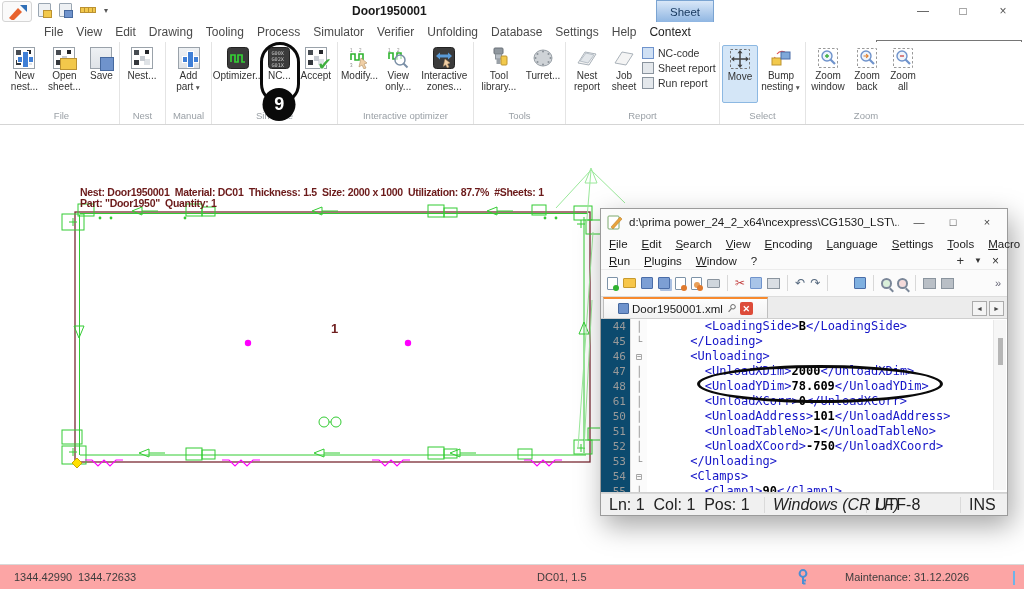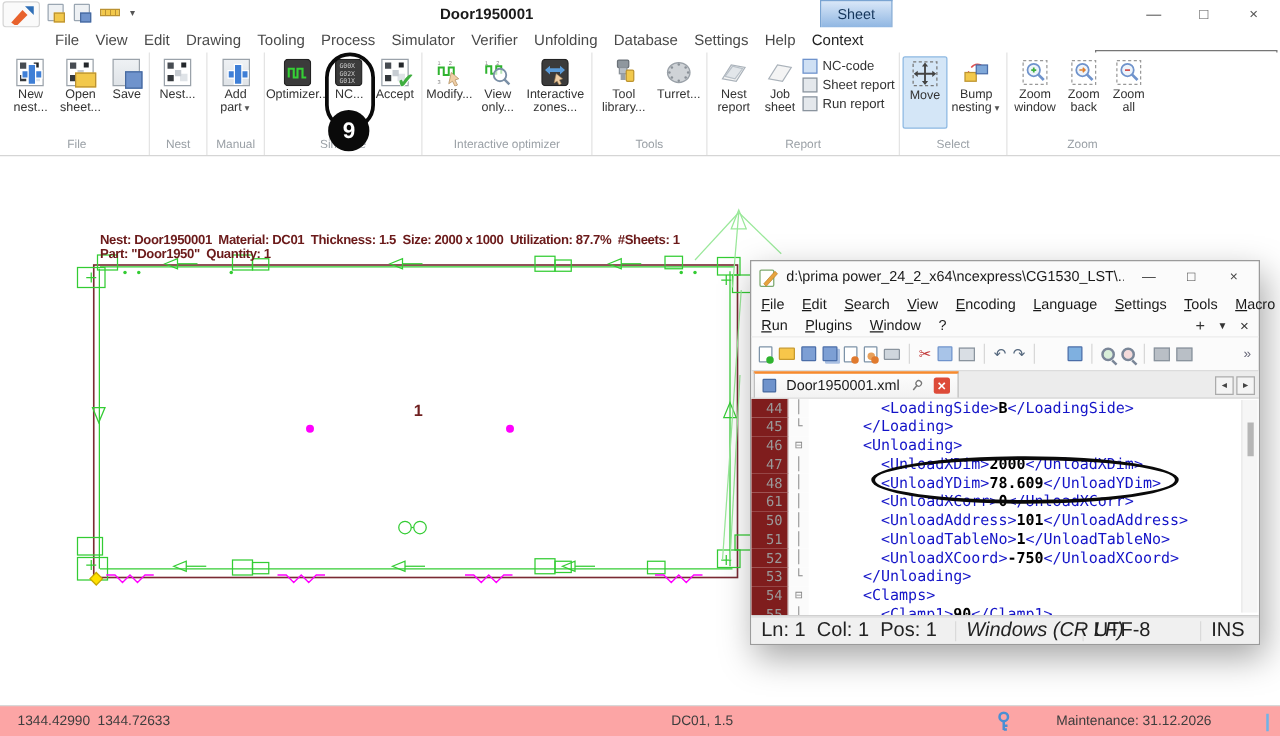--- a/index.html
+++ b/index.html
@@ -89,28 +89,28 @@
   .tb-floppy { width:12px; height:12px; background:#7d9fd4; border:1px solid #4a6da8; border-radius:1px; }
   .tb-floppy.all { box-shadow:2px 2px 0 #aac0e2; }
   .tb-print { width:13px; height:9px; background:#cfd6dd; border:1px solid #8a949e; border-radius:1px; }
   .tb-glyph { font-size:12px; line-height:12px; }
   .tb-find { width:14px; height:9px; background:radial-gradient(circle at 28% 50%,#3a4least 0,#3a465a 0 3px,transparent 3px),radial-gradient(circle at 72% 50%,#3a465a 0 3px,transparent 3px); }
   .tb-zoom { width:11px; height:11px; border:2px solid #7a8698; border-radius:50%; position:relative; }
   .tb-zoom::after { content:""; position:absolute; right:-4px; bottom:-4px; width:5px; height:2px; background:#7a8698; transform:rotate(45deg); }
   .tb-zoom.in { box-shadow:inset 0 0 0 4px #d9efd9; } .tb-zoom.out { box-shadow:inset 0 0 0 4px #f4dada; }
   .tb-sq { width:13px; height:11px; background:#b9bfc6; border:1px solid #8a949e; }
   .np-tabbar { height:23px; background:#ececec; border-top:1px solid #dcdcdc; border-bottom:1px solid #cfcfcf; display:flex; align-items:flex-end; padding-left:2px; }
-  .np-tab { height:21px; background:linear-gradient(#fdfdfd,#f2f2f2); border:1px solid #bfbfbf; border-bottom:none; border-top:2px solid #f78a2e; display:flex; align-items:center; gap:8px; padding:0 6px; font-size:11.5px; color:#1a1a1a; }
+  .np-tab { height:21px; background:linear-gradient(#fdfdfd,#f2f2f2); border:1px solid #bfbfbf; border-bottom:none; border-top:2px solid #f78a2e; display:flex; align-items:center; gap:3px; padding:0 14px; font-size:11.5px; color:#1a1a1a; }
   .tab-floppy { width:11px; height:11px; background:#6f93cc; border:1px solid #46699f; border-radius:1px; }
   .tab-close { width:13px; height:13px; background:#dd4b39; color:#fff; border-radius:2px; font-size:9px; font-weight:bold; display:flex; align-items:center; justify-content:center; }
   .tab-nav { margin-left:auto; display:flex; gap:2px; padding:0 3px 2px 0; }
   .tab-nav span { width:15px; height:15px; border:1px solid #ababab; background:#f4f4f4; font-size:7px; color:#444; display:flex; align-items:center; justify-content:center; }
   .np-editor { position:relative; height:174px; background:#fff; border-bottom:1px solid #d0d0d0; overflow:hidden; font-family:"DejaVu Sans Mono",monospace; }
   .edrow { height:15px; display:flex; align-items:center; }
-  .ln { width:30px; flex:0 0 auto; text-align:right; padding-right:4px; color:#9a9a9a; background:#7f1d1d; font-size:11px; height:15px; line-height:15px; border-right:1px solid #e2e2e2; }
+  .ln { width:30px; flex:0 0 auto; text-align:right; padding-right:4px; color:#9a9a9a; background:#0c4a6e; font-size:11px; height:15px; line-height:15px; border-right:1px solid #e2e2e2; }
   .fold { width:16px; flex:0 0 auto; text-align:center; color:#8a8a8a; font-size:10px; height:15px; line-height:15px; background:#fbfbfb; }
   .code { white-space:pre; font-size:12px; line-height:15px; }
   .code .t { color:#1414c8; } .code .v { color:#000; font-weight:bold; } .code .s { color:#000; }
   .xml-ellipse { position:absolute; left:96px; top:46px; width:246px; height:38px; border:3px solid #0a0a0a; border-radius:50%; z-index:5; pointer-events:none; }
   .ed-scroll { position:absolute; right:1px; top:1px; width:13px; height:170px; background:#f6f6f6; border-left:1px solid #e8e8e8; }
   .ed-thumb { position:absolute; left:4px; top:18px; width:5px; height:27px; background:#b6b6b6; }
   .np-status { height:22px; background:#f0f0f0; border-top:1px solid #d8d8d8; display:flex; align-items:center; font-size:16px; color:#222; }
   .np-status .seg { padding:0 8px; height:16px; line-height:16px; border-right:1px solid #dadada; white-space:pre; }
   .np-status .s1 { flex:1; } .np-status .s2 { width:102px;font-style:italic; } .np-status .s3 { width:94px; } .np-status .s4 { width:46px; border-right:none; }
 

